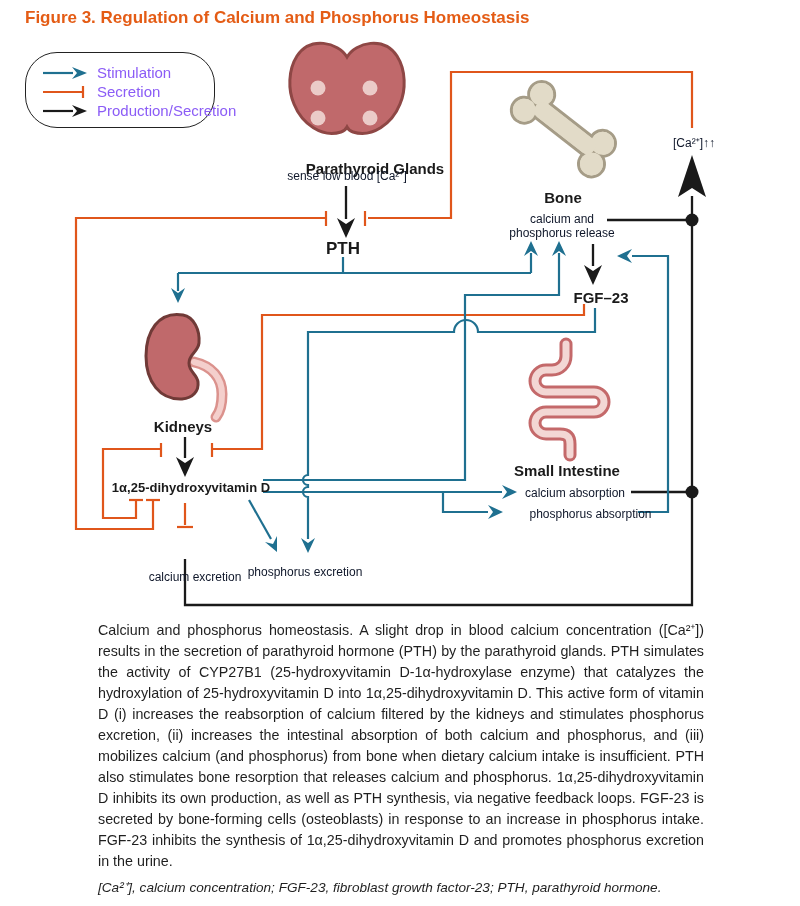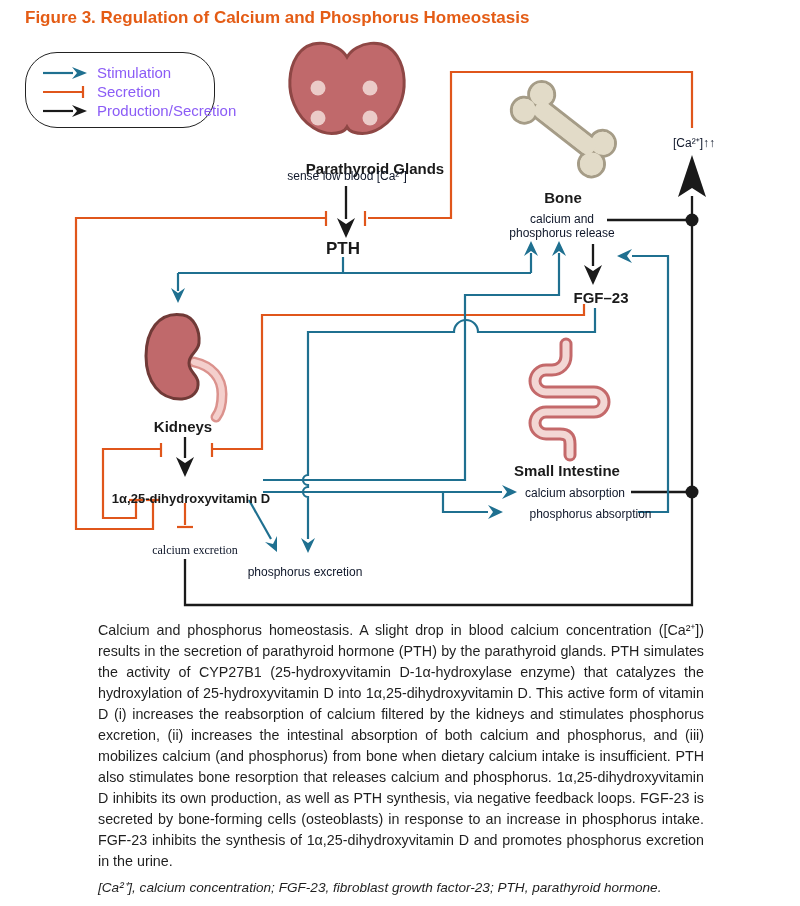--- a/index.html
+++ b/index.html
@@ -2,21 +2,21 @@
 <html><head>
 <meta charset="utf-8">
 <style>
   html,body{margin:0;padding:0;background:#ffffff;}
   .stage{position:relative;width:800px;height:906px;background:#fff;overflow:hidden;
          font-family:"Liberation Sans",sans-serif;color:#1a1a1a;}
   .title{position:absolute;left:25px;top:8px;font-size:17px;font-weight:bold;color:#E45C15;}
   svg.canvas{position:absolute;left:0;top:0;}
   .lbl{position:absolute;transform:translate(-50%,-50%);white-space:nowrap;color:#0f172a;}
   .lbl.bold{font-weight:bold;color:#1a1a1a;}
-  .s17{font-size:17px;} .s15{font-size:15px;} .s13{font-size:13px;margin-top:11px;} .s12{font-size:12px;}
+  .s17{font-size:17px;} .s15{font-size:15px;} .s13{font-size:13px;} .s12{font-size:12px;}
   .legend{position:absolute;left:25px;top:52px;width:190px;height:76px;border:1.6px solid #222;
           border-radius:32px;background:#fff;box-sizing:border-box;padding:10px 0 0 15px;}
   .legend .row{display:flex;align-items:center;height:19px;}
   .legend .row svg{margin-right:8px;flex:0 0 auto;}
   .legend .row span{font-size:15px;color:#8b5cf6;}
   .caption{position:absolute;left:98px;top:620px;width:606px;font-size:14.3px;line-height:21px;
            text-align:justify;color:#1f1f1f;}
   .caption .foot{margin-top:5px;font-style:italic;font-size:13.6px;text-align:left;}
   .caption p{margin:0;}
 </style>
@@ -156,21 +156,21 @@
   <div class="lbl bold s15" style="left:347px;top:168px;margin-left:28px;">Parathyroid Glands</div>
   <div class="lbl s12" style="left:347px;top:175px;">sense low blood [Ca²⁺]</div>
   <div class="lbl bold s17" style="left:343px;top:249px;">PTH</div>
   <div class="lbl bold s15" style="left:563px;top:197px;">Bone</div>
   <div class="lbl s12" style="left:562px;top:219px;">calcium and</div>
   <div class="lbl s12" style="left:562px;top:233px;">phosphorus release</div>
   <div class="lbl s12" style="left:694px;top:142px;">[Ca²⁺]↑↑</div>
   <div class="lbl bold s15" style="left:601px;top:297px;">FGF–23</div>
   <div class="lbl bold s15" style="left:183px;top:426px;">Kidneys</div>
   <div class="lbl bold s13" style="left:191px;top:487px;">1α,25-dihydroxyvitamin D</div>
-  <div class="lbl s12" style="left:195px;top:550px;font-family:Liberation Serif, serif;">calcium excretion</div>
+  <div class="lbl s12" style="left:195px;top:577px;">calcium excretion</div>
   <div class="lbl s12" style="left:305px;top:572px;">phosphorus excretion</div>
   <div class="lbl bold s15" style="left:567px;top:470px;">Small Intestine</div>
   <div class="lbl s12" style="left:575px;top:493px;">calcium absorption</div>
   <div class="lbl s12" style="left:578px;top:514px;padding-left:25px;">phosphorus absorption</div>
 
   <div class="caption">
     <p>Calcium and phosphorus homeostasis. A slight drop in blood calcium concentration ([Ca²⁺]) results in the secretion of parathyroid hormone (PTH) by the parathyroid glands. PTH simulates the activity of CYP27B1 (25-hydroxyvitamin D-1α-hydroxylase enzyme) that catalyzes the hydroxylation of 25-hydroxyvitamin D into 1α,25-dihydroxyvitamin D. This active form of vitamin D (i) increases the reabsorption of calcium filtered by the kidneys and stimulates phosphorus excretion, (ii) increases the intestinal absorption of both calcium and phosphorus, and (iii) mobilizes calcium (and phosphorus) from bone when dietary calcium intake is insufficient. PTH also stimulates bone resorption that releases calcium and phosphorus. 1α,25-dihydroxyvitamin D inhibits its own production, as well as PTH synthesis, via negative feedback loops. FGF-23 is secreted by bone-forming cells (osteoblasts) in response to an increase in phosphorus intake. FGF-23 inhibits the synthesis of 1α,25-dihydroxyvitamin D and promotes phosphorus excretion in the urine.</p>
     <p class="foot">[Ca²⁺], calcium concentration; FGF-23, fibroblast growth factor-23; PTH, parathyroid hormone.</p>
   </div>
 

